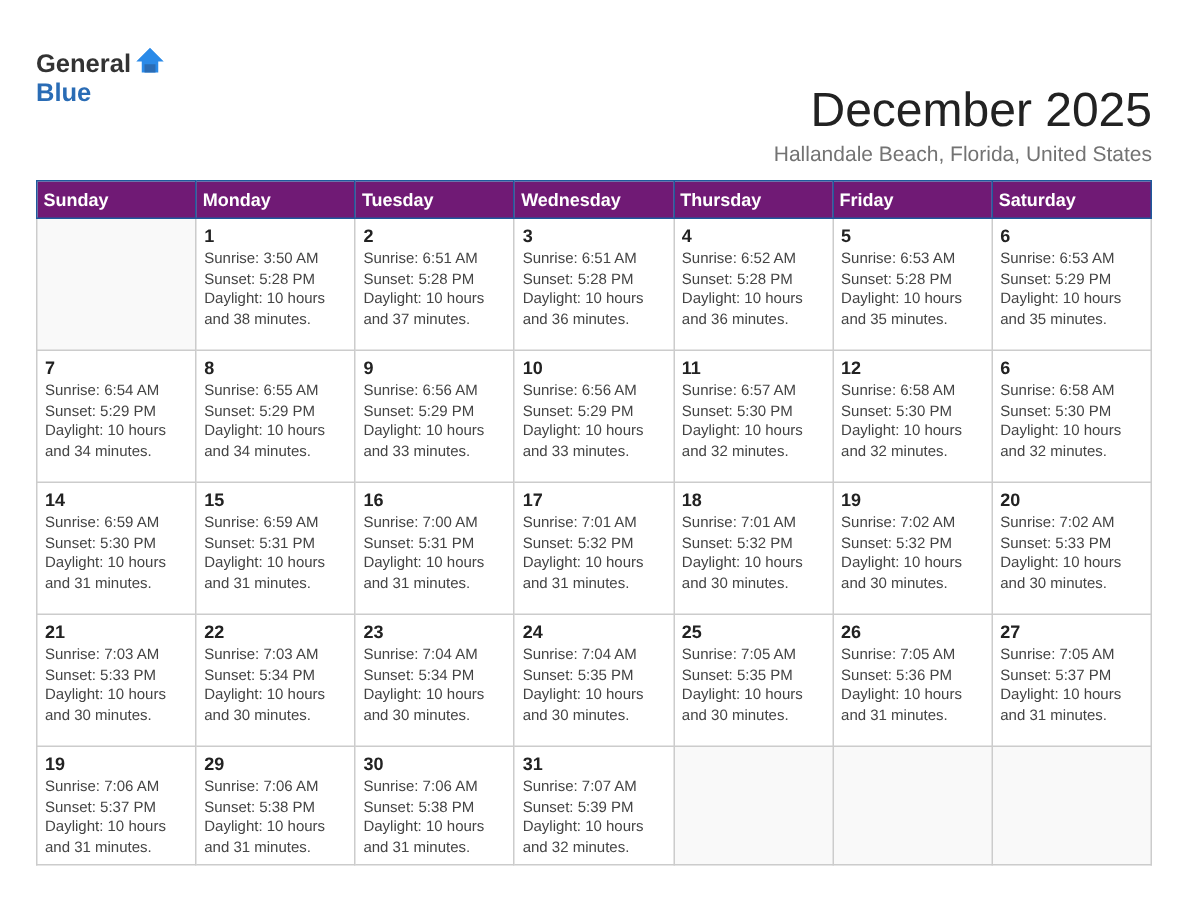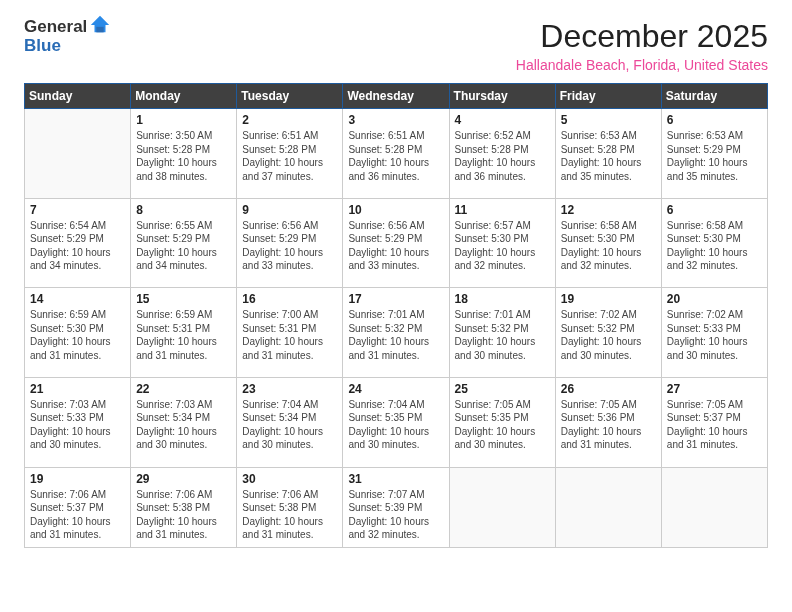--- a/index.html
+++ b/index.html
@@ -6,21 +6,21 @@
     body {
       width: 792px;
       height: 612px;
       background: #fff;
       font-family: Arial, sans-serif;
       overflow: hidden;
     }
     .page {
       width: 792px;
       height: 562px;
-      padding: 18px 24px 14px 24px;
+      padding: 34px 24px 14px 24px;
       display: flex;
       flex-direction: column;
     }
     .header {
       display: flex;
       align-items: flex-start;
       margin-bottom: 10px;
     }
     .logo {
       display: flex;
@@ -48,36 +48,37 @@
       margin-left: 2px;
       margin-top: -4px;
     }
     .title-block {
       text-align: right;
     }
     .month-title {
       font-size: 32px;
       font-weight: normal;
       color: #222;
+      margin-top: 21px;
     }
     .location {
       font-size: 14px;
-      color: #ec4899;
+      color: #737373;
       margin-top: 2px;
       margin-left: 10px;
     }
     .calendar {
       flex: 1;
       border: 1px solid #ccc;
       border-collapse: collapse;
       width: 100%;
       table-layout: fixed;
     }
     .calendar th {
-      background: #404040;
+      background: #701a75;
       color: #fff;
       font-size: 12px;
       font-weight: bold;
       padding: 5px 4px;
       text-align: left;
       border: 1px solid #1e5a9c;
     }
     .calendar td {
       border: 1px solid #ccc;
       vertical-align: top;

